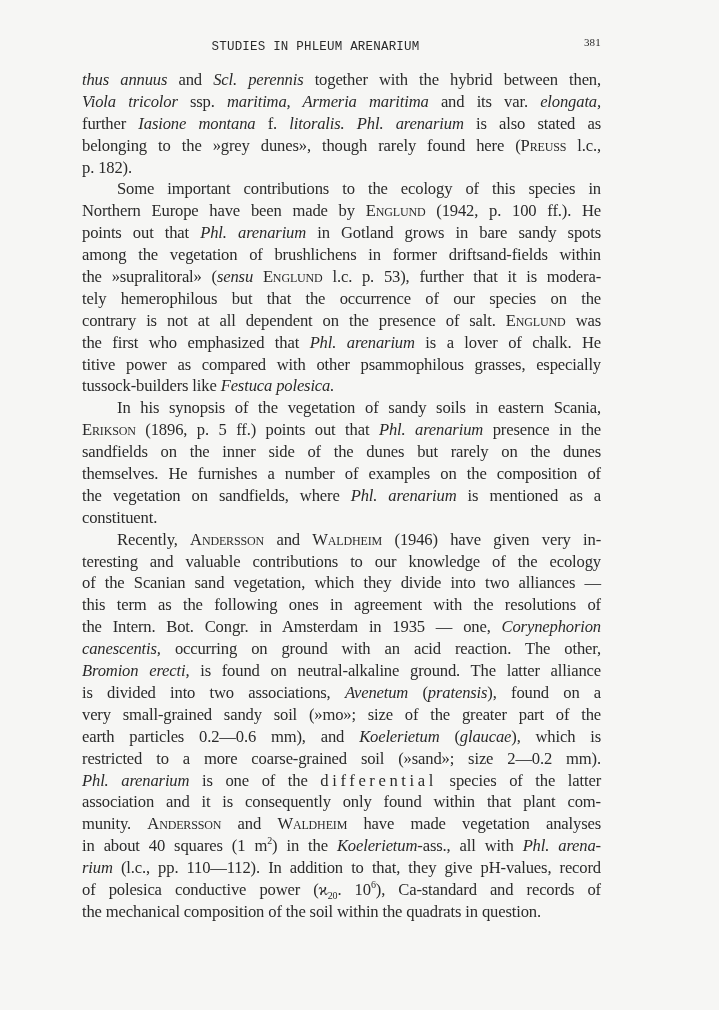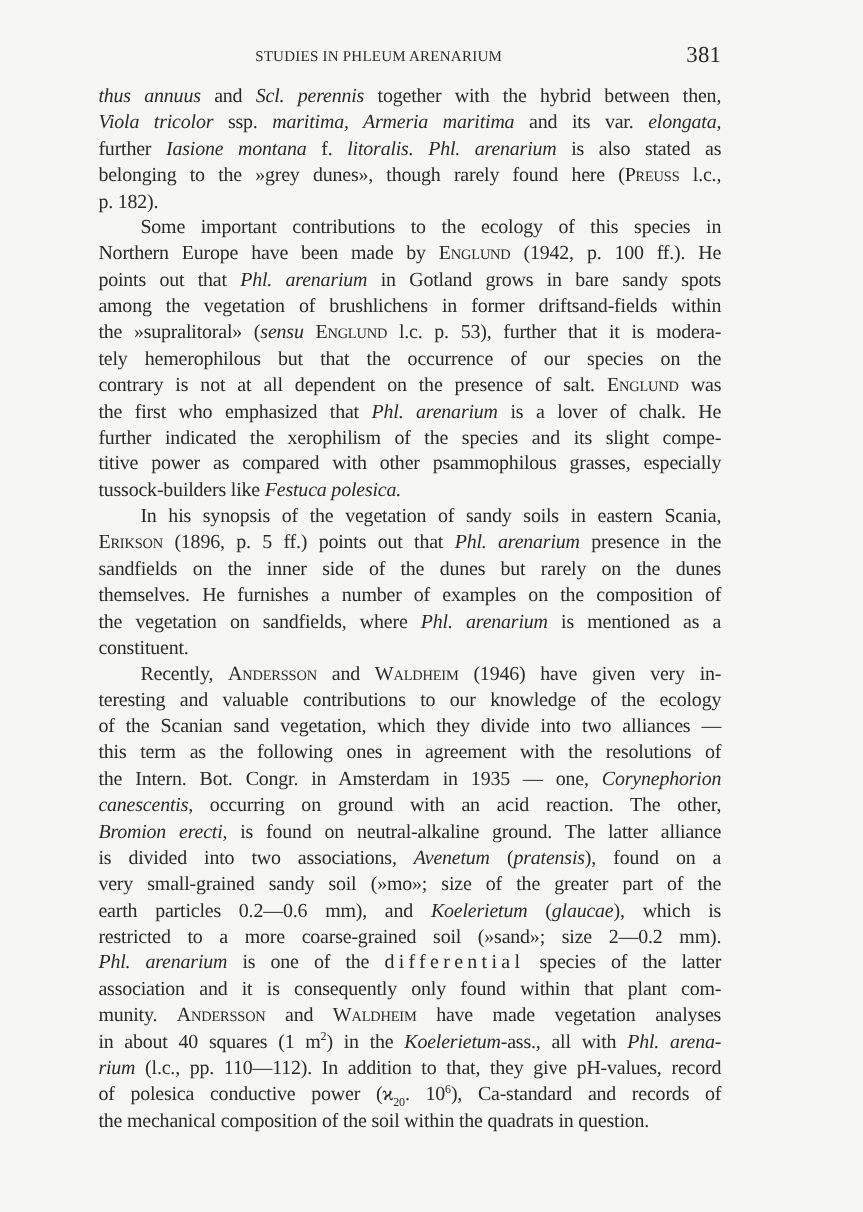--- a/index.html
+++ b/index.html
@@ -5,22 +5,22 @@
   html, body { margin:0; padding:0; }
   body {
     width:719px; height:1010px; background:#f6f6f4; overflow:hidden;
     font-family:"Liberation Serif","DejaVu Serif",serif; color:#2a2a2a;
     position:relative;
   }
   .running-head {
     position:absolute; top:38px; left:50px; width:551px; height:20px;
     font-size:12.5px; letter-spacing:0.2px;
   }
-  .running-head .title { position:absolute; left:0; right:0; top:2px; text-align:center; padding-right:20px; }
-  .running-head .pageno { position:absolute; right:0; top:-2px; font-size:19px; }
+  .running-head .title { position:absolute; left:0; right:0; top:2px; text-align:center; padding-right:20px;font-family:Liberation Mono, monospace; }
+  .running-head .pageno { position:absolute; right:0; top:-2px; font-size:11px; }
   .body-text { position:absolute; top:69px; left:50px; width:551px; }
   .line {
     height:21.9px; line-height:21.9px; font-size:16.6px; white-space:nowrap;
     text-align:justify; text-align-last:justify; letter-spacing:-0.15px;margin-left:32px;
   }
   .line.last { text-align-last:left; }
   .line.indent { padding-left:35px; }
   .it { font-style:italic; }
   .sc { font-variant:small-caps; }
   .sp { letter-spacing:3.6px; }
@@ -41,21 +41,20 @@
     <div class="line "><span>belonging to the »grey dunes», though rarely found here (</span><span class="sc">Preuss</span> <span>l.c.,</span></div>
     <div class="line last"><span>p. 182).</span></div>
     <div class="line indent"><span>Some important contributions to the ecology of this species in</span></div>
     <div class="line "><span>Northern Europe have been made by </span><span class="sc">Englund</span> <span>(1942, p. 100 ff.). He</span></div>
     <div class="line "><span>points out that </span><span class="it">Phl. arenarium</span> <span>in Gotland grows in bare sandy spots</span></div>
     <div class="line "><span>among the vegetation of brushlichens in former driftsand-fields within</span></div>
     <div class="line "><span>the »supralitoral» (</span><span class="it">sensu</span> <span class="sc">Englund</span> <span>l.c. p. 53), further that it is modera-</span></div>
     <div class="line "><span>tely hemerophilous but that the occurrence of our species on the</span></div>
     <div class="line "><span>contrary is not at all dependent on the presence of salt. </span><span class="sc">Englund</span> <span>was</span></div>
     <div class="line "><span>the first who emphasized that </span><span class="it">Phl. arenarium</span> <span>is a lover of chalk. He</span></div>
-    <div class="line "><span>further indicated the xerophilism of the species and its slight compe-</span></div>
     <div class="line "><span>titive power as compared with other psammophilous grasses, especially</span></div>
     <div class="line last"><span>tussock-builders like </span><span class="it">Festuca polesica.</span></div>
     <div class="line indent"><span>In his synopsis of the vegetation of sandy soils in eastern Scania,</span></div>
     <div class="line "><span class="sc">Erikson</span> <span>(1896, p. 5 ff.) points out that </span><span class="it">Phl. arenarium</span> <span>presence in the</span></div>
     <div class="line "><span>sandfields on the inner side of the dunes but rarely on the dunes</span></div>
     <div class="line "><span>themselves. He furnishes a number of examples on the composition of</span></div>
     <div class="line "><span>the vegetation on sandfields, where </span><span class="it">Phl. arenarium</span> <span>is mentioned as a</span></div>
     <div class="line last"><span>constituent.</span></div>
     <div class="line indent"><span>Recently, </span><span class="sc">Andersson</span> <span>and </span><span class="sc">Waldheim</span> <span>(1946) have given very in-</span></div>
     <div class="line "><span>teresting and valuable contributions to our knowledge of the ecology</span></div>

